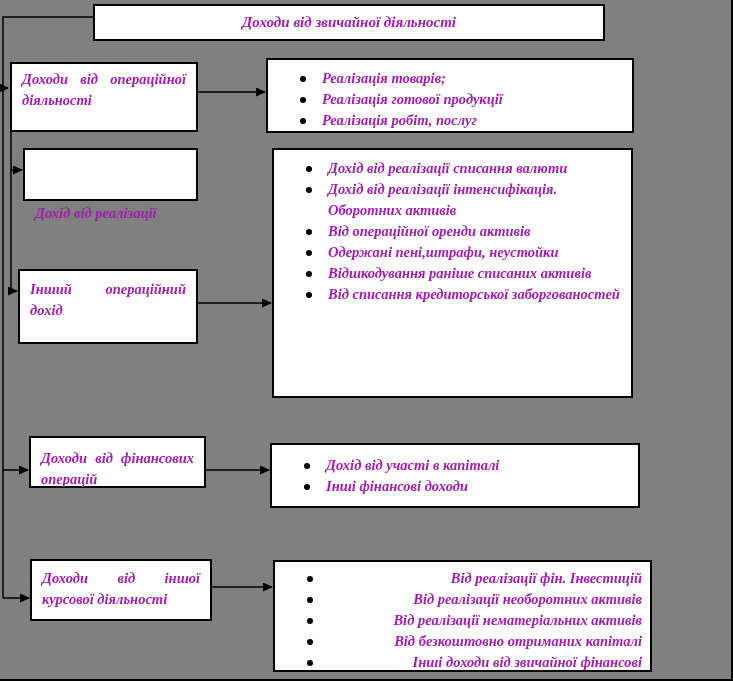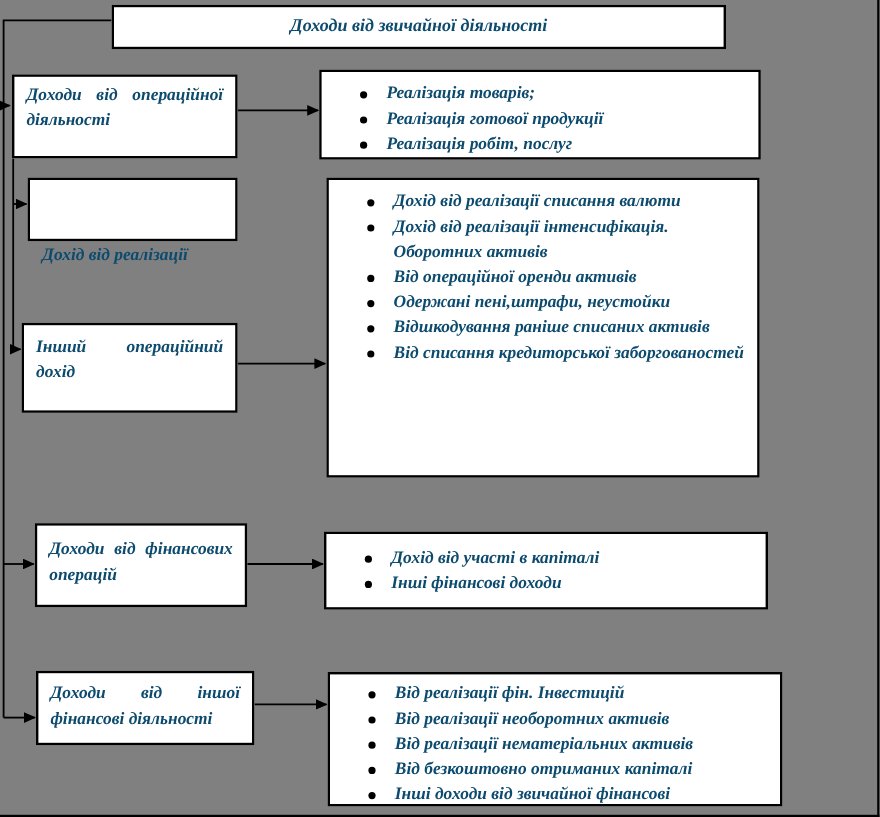--- a/index.html
+++ b/index.html
@@ -12,21 +12,21 @@
     box-sizing:border-box;
     overflow:hidden;
     font-family:"Liberation Serif","DejaVu Serif",serif;
   }
   .connectors{position:absolute;left:0;top:0;pointer-events:none;}
   .box{
     position:absolute;
     background:#ffffff;
     border:2px solid #000000;
     box-sizing:border-box;
-    color:#0c4a6e;
+    color:#a21caf;
     font-style:italic;
     font-weight:bold;
     font-size:14.5px;
     line-height:21px;
   }
   .title-box{
     display:flex;align-items:center;justify-content:center;
     font-size:15px;text-align:center;
   }
   .left-label{display:block;padding:5px 10px;text-align:justify;}
@@ -74,26 +74,26 @@
   </div>
 
   <div class="box" style="left:23px;top:148px;width:175px;height:53px;">
     <span class="left-label" style="padding-top:12px;margin-top:41px;">Дохід від реалізації</span>
   </div>
 
   <div class="box" style="left:18px;top:269px;width:180px;height:75px;">
     <span class="left-label" style="padding-top:8px;">Інший операційний дохід</span>
   </div>
 
-  <div class="box" style="left:29px;top:436px;width:177px;height:70px;">
+  <div class="box" style="left:29px;top:436px;width:177px;height:52px;">
     <span class="left-label" style="padding-top:10px;">Доходи від  фінансових операцій</span>
   </div>
 
   <div class="box" style="left:30px;top:559px;width:182px;height:62px;">
-    <span class="left-label" style="padding-top:7px;">Доходи від  іншої фінансові діяльності</span>
+    <span class="left-label" style="padding-top:7px;">Доходи від  іншої курсової діяльності</span>
   </div>
 
   <div class="box" style="left:266px;top:58px;width:368px;height:75px;">
     <ul class="bullets">
       <li><span>Реалізація товарів;</span></li>
       <li><span>Реалізація готової продукції</span></li>
       <li><span>Реалізація робіт, послуг</span></li>
     </ul>
   </div>
 
@@ -108,21 +108,21 @@
     </ul>
   </div>
 
   <div class="box" style="left:270px;top:443px;width:370px;height:65px;">
     <ul class="bullets" style="padding-top:10px;">
       <li><span>Дохід від участі в капіталі</span></li>
       <li><span>Інші фінансові доходи</span></li>
     </ul>
   </div>
 
-  <div class="box" style="left:273px;top:560px;width:379px;height:112px;">
+  <div class="box" style="left:273px;top:560px;width:379px;height:112px;text-align:right;">
     <ul class="bullets" style="padding-top:6px;">
       <li><span>Від реалізації фін. Інвестицій</span></li>
       <li><span>Від реалізації необоротних активів</span></li>
       <li><span>Від реалізації нематеріальних активів</span></li>
       <li><span>Від безкоштовно отриманих капіталі</span></li>
       <li><span>Інші доходи від звичайної фінансові</span></li>
     </ul>
   </div>
 
 </div>

